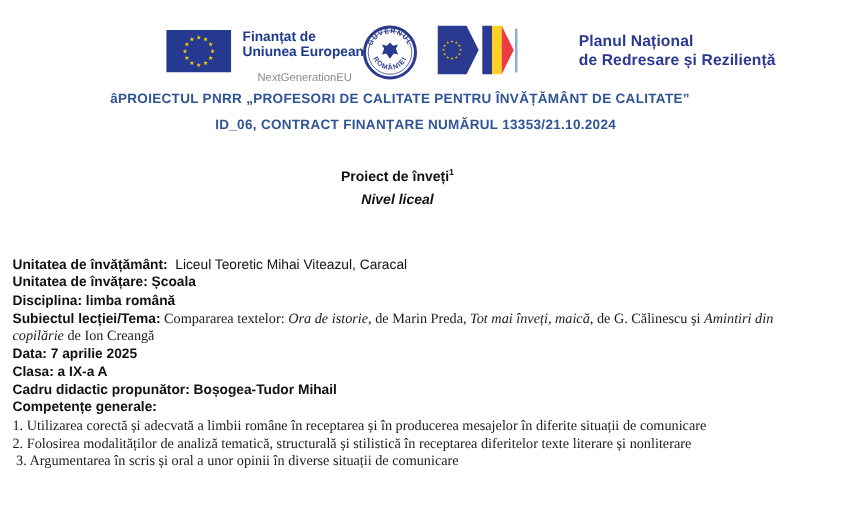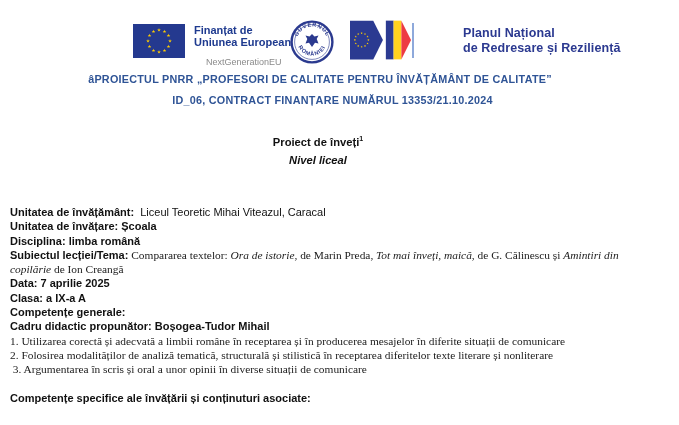--- a/index.html
+++ b/index.html
@@ -141,25 +141,24 @@
 
     <div class="bl"><span class="lab">Subiectul lecției/Tema:</span><span class="serif"><span> Compararea textelor: </span><i>Ora de istorie</i><span>, de Marin Preda, </span><i>Tot mai înveți, maică</i><span>, de G. Călinescu și </span><i>Amintiri din</i></span></div>
 
     <div class="bl serif"><i>copilărie</i><span> de Ion Creangă</span></div>
 
     <div class="bl"><span class="lab">Data:</span><span class="val"> 7 aprilie 2025</span></div>
 
 
     <div class="bl"><span class="lab">Clasa:</span><span class="val"> a IX-a A</span></div>
 
+    <div class="bl"><span class="lab">Cadru didactic propunător:</span><span class="val"> Boșogea-Tudor Mihail</span></div>
+
     <div class="bl lab">Competențe generale:</div>
-
-    <div class="bl"><span class="lab">Cadru didactic propunător:</span><span class="val"> Boșogea-Tudor Mihail</span></div>
 
     <div class="bl serif">1. Utilizarea corectă și adecvată a limbii române în receptarea și în producerea mesajelor în diferite situații de comunicare</div>
     <div class="bl serif">2. Folosirea modalităților de analiză tematică, structurală și stilistică în receptarea diferitelor texte literare și nonliterare</div>
     <div class="bl serif"> 3. Argumentarea în scris și oral a unor opinii în diverse situații de comunicare</div>
 
-    <div class="bl bottom-label">Competențe specifice ale învățării și conținuturi asociate:</div>
 
   </div>
 
 </div>
 
 </body></html>

